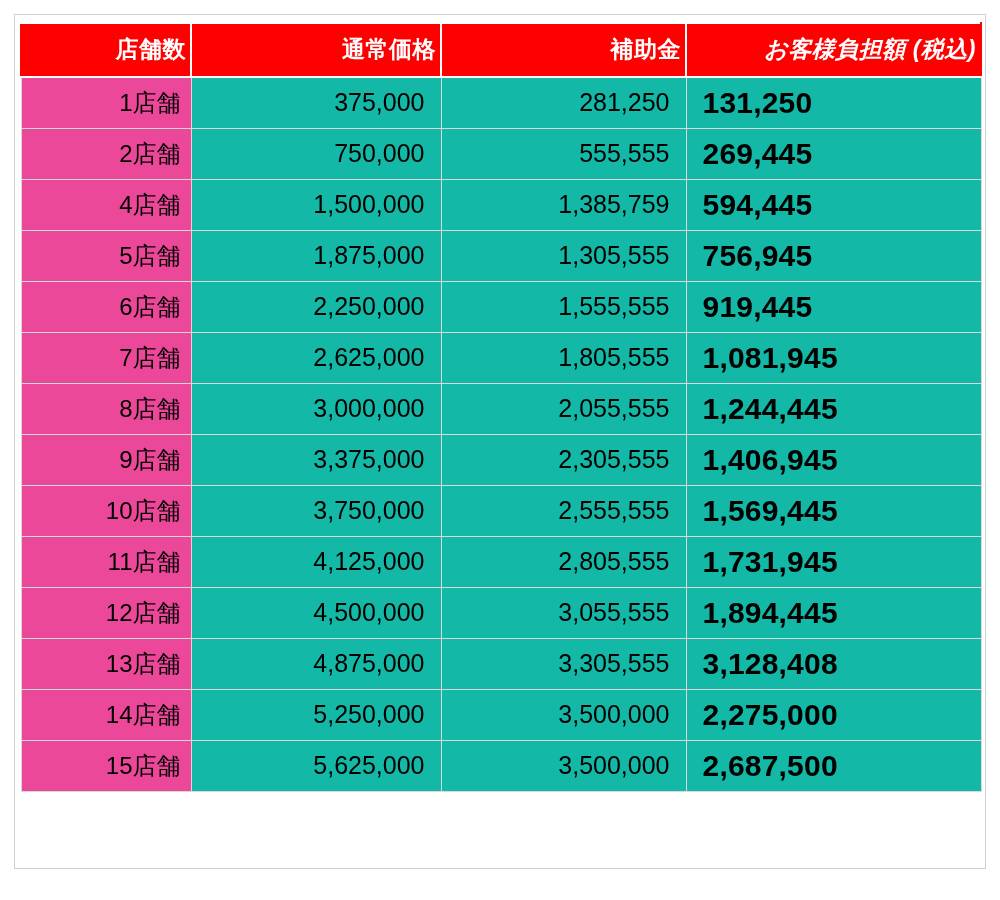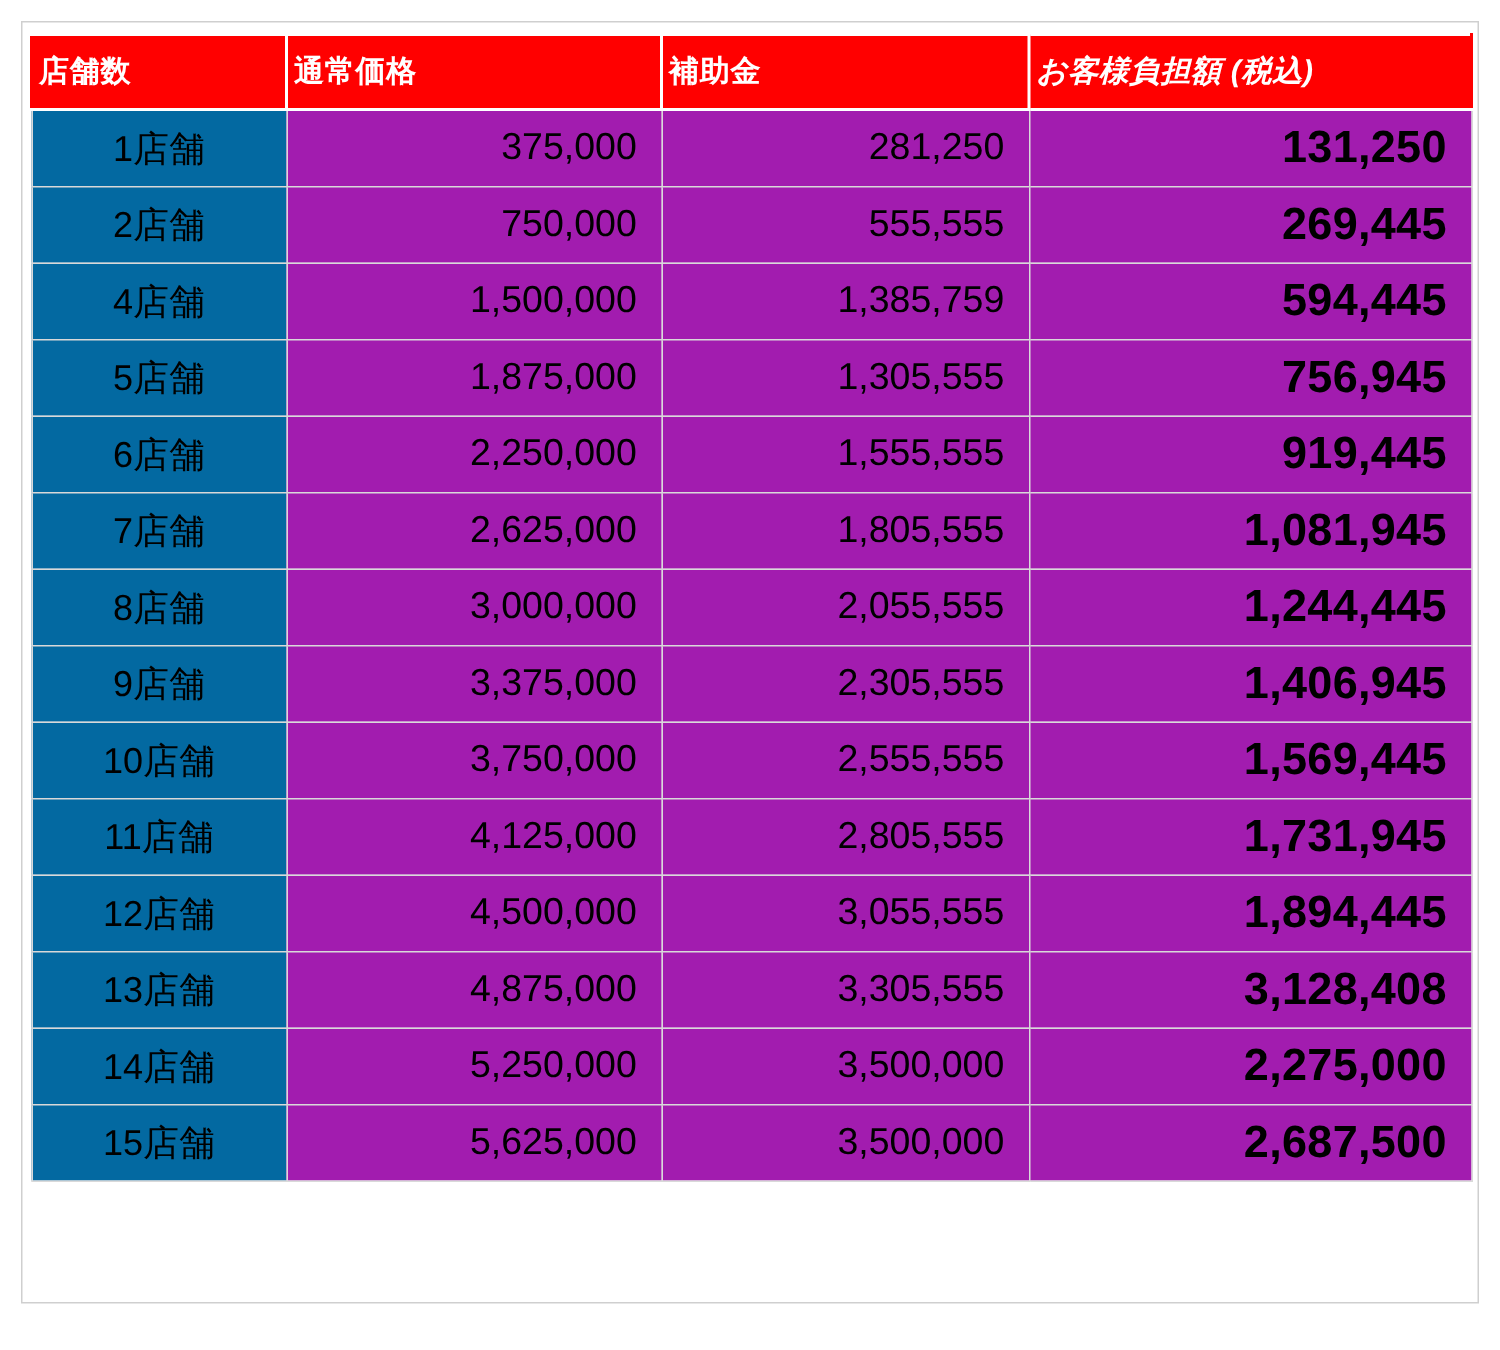--- a/index.html
+++ b/index.html
@@ -31,55 +31,55 @@
     table-layout: fixed;
   }
   table.price-table col.c0 { width: 170px; }
   table.price-table col.c1 { width: 250px; }
   table.price-table col.c2 { width: 245px; }
   table.price-table col.c3 { width: 295px; }
 
   table.price-table th {
     background: #ff0000;
     color: #ffffff;
-    font-size: 20px;
+    font-size: 23px;
     font-weight: bold;
-    text-align: left;
+    text-align: right;
     padding: 10px 4px 11px 4px;
     border: 2px solid #ffffff;
     letter-spacing: 0.5px;
     white-space: nowrap;
   }
   table.price-table th.first {
     border-left: 2px solid #ff0000;
   }
   table.price-table th.last {
     border-right: 2px solid #ff0000;
     font-style: italic;
   }
   table.price-table td {
     border: 1px solid #d9d9d9;
     height: 51px;
     font-size: 25px;
     color: #000000;
     padding: 0 16px;
-    background: #a21caf;
+    background: #14b8a6;
     box-sizing: border-box;
   }
   table.price-table td.shops {
-    background: #0369a1;
-    text-align: center;
+    background: #ec4899;
+    text-align: right;
     font-size: 24px;
     padding: 0 10px;
   }
   table.price-table td.num {
     text-align: right;
   }
   table.price-table td.burden {
-    text-align: right;
+    text-align: left;
     font-weight: bold;
     font-size: 30px;
     letter-spacing: 0.2px;
   }
   table.price-table tr:last-child td {
     border-bottom: 1px solid #d9d9d9;
   }
   .outer-frame {
     position: absolute;
     left: 14px;

